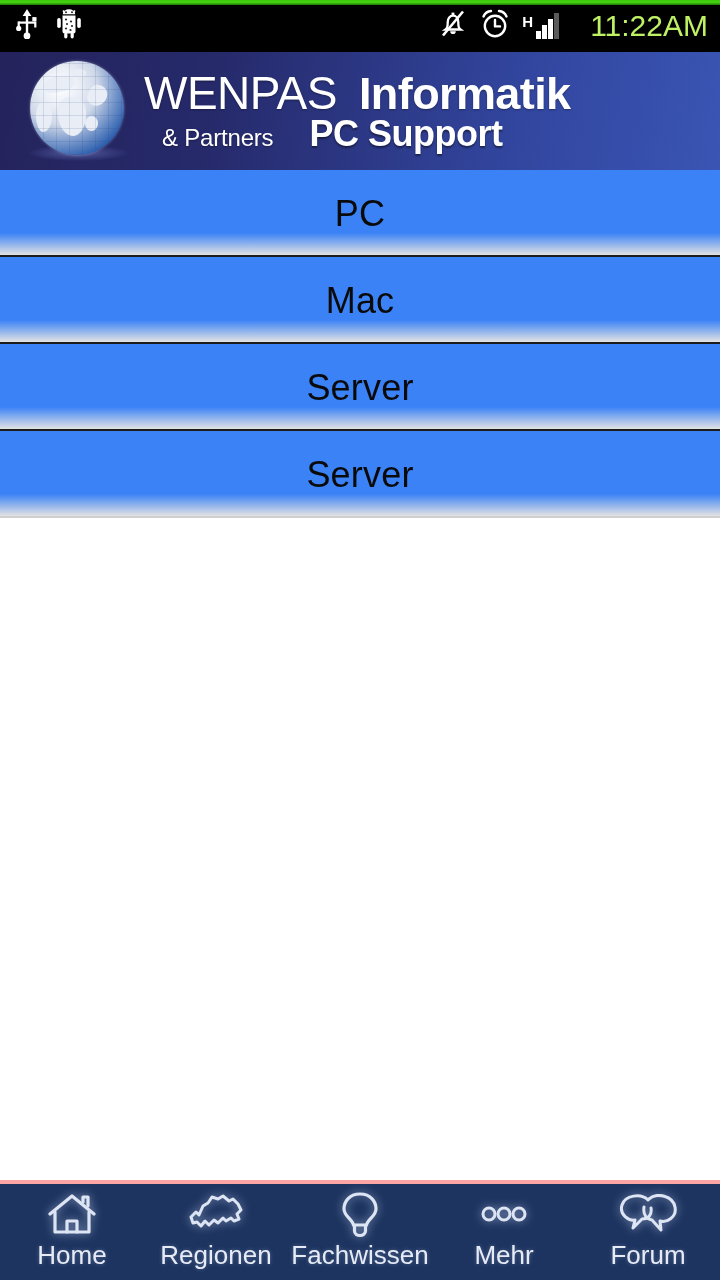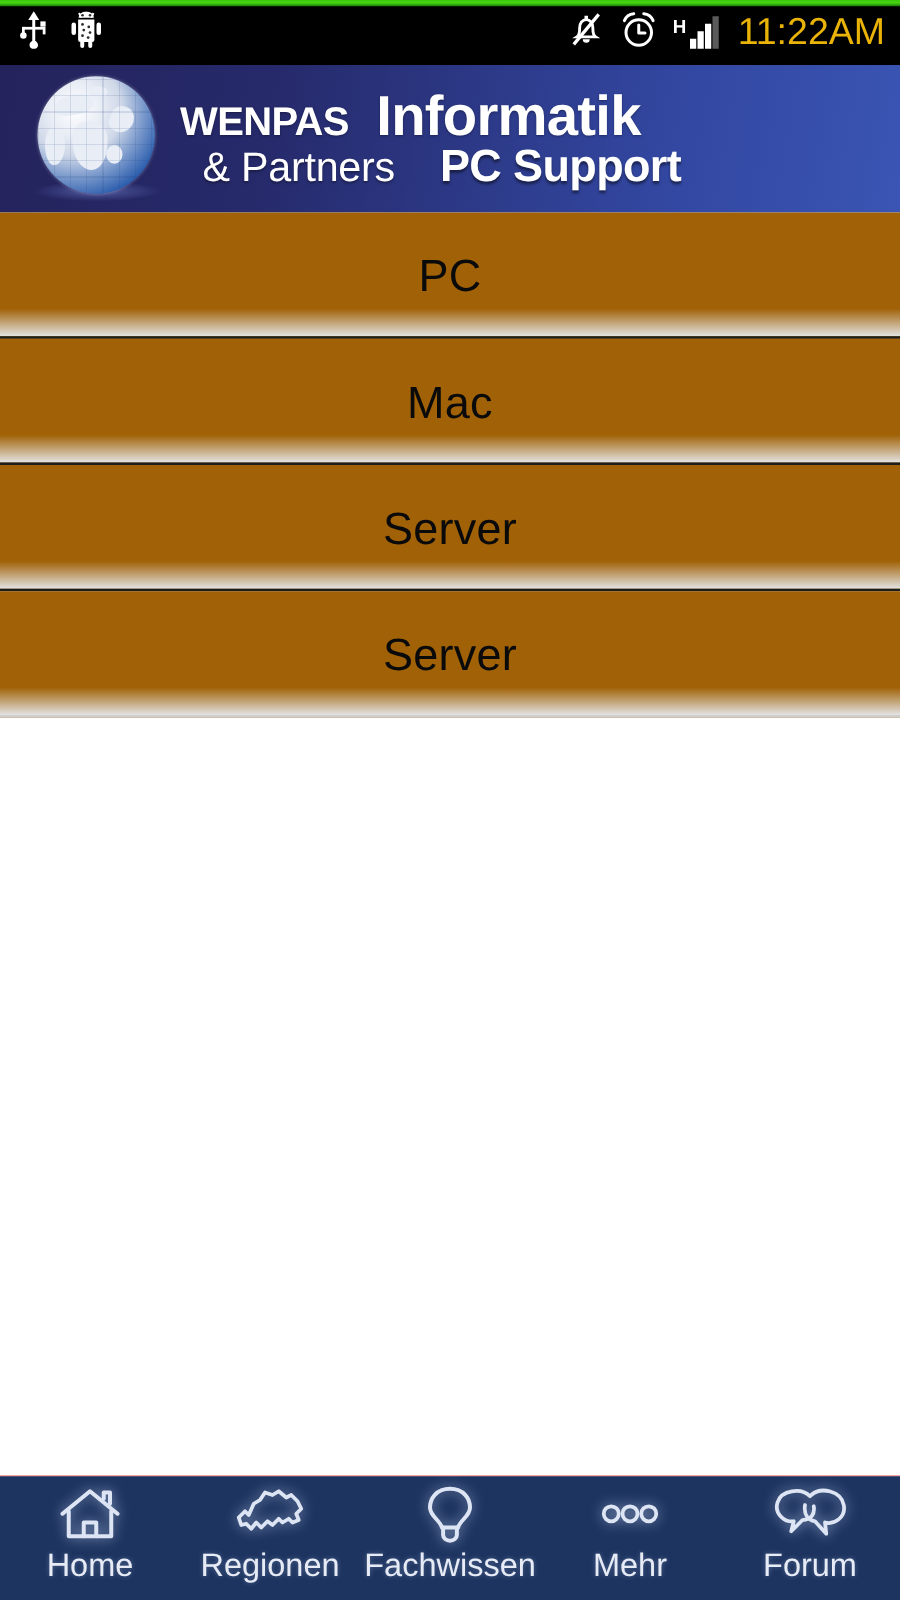--- a/index.html
+++ b/index.html
@@ -22,25 +22,25 @@
   }
   .statusbar::before {
     content:"";
     position:absolute; left:0; top:0; width:100%; height:5px;
     background:linear-gradient(180deg,#3cc60a 0%, #46d613 45%, #1c7a05 100%);
   }
   .sb-left { display:flex; align-items:center; gap:16px; }
   .sb-right { margin-left:auto; display:flex; align-items:center; gap:11px; }
   .sb-icon { display:block; }
   .sb-time {
-    color:#eab308;
+    color:#bef264;
     font-size:30px;
     letter-spacing:0px;
     font-weight:400;
-    margin-left:4px;
+    margin-left:20px;
     font-family:"Liberation Sans", sans-serif;
   }
   .sb-hlabel {
     color:#fff; font-size:15px; font-weight:700;
     line-height:1; align-self:flex-start; margin-top:6px; margin-right:-8px;
   }
   .sig-wrap { display:flex; align-items:flex-end; gap:1px; height:26px; }
   .sig-bar { width:5px; background:#fff; }
   .sig-bar.off { background:#5a5a5a; }
 
@@ -83,48 +83,48 @@
       repeating-linear-gradient(90deg, rgba(30,60,120,.13) 0 1px, transparent 1px 13px),
       repeating-linear-gradient(0deg, rgba(30,60,120,.13) 0 1px, transparent 1px 13px);
   }
   .banner-text {
     display:flex; flex-direction:column;
     margin-left:10px; flex:1 1 auto; padding-right:6px;
   }
   .bt-row { display:flex; align-items:baseline; white-space:nowrap; }
   .bt-row-1 { margin-bottom:-2px; }
   .wenpas {
-    color:#fff; font-size:32px; font-weight:700;
+    color:#fff; font-size:46px; font-weight:400;
     letter-spacing:-0.5px; line-height:1.02;
     text-shadow:0 1px 2px rgba(0,0,0,.35);
   }
   .informatik {
     color:#fff; font-size:45px; font-weight:700;
     letter-spacing:-0.6px; line-height:1.02; margin-left:22px;
     text-shadow:0 1px 2px rgba(0,0,0,.35);
   }
   .partners {
-    color:#fff; font-size:33px; font-weight:500;
+    color:#fff; font-size:24px; font-weight:500;
     letter-spacing:-0.2px; line-height:1.05; margin-left:18px;
     text-shadow:0 1px 2px rgba(0,0,0,.35);
     text-align:right;
   }
   .pcsupport {
     color:#fff; font-size:36px; font-weight:800;
     letter-spacing:-0.5px; line-height:1.05; margin-left:36px;
     text-shadow:0 2px 2px rgba(0,0,0,.45);
   }
 
   
   .list { background:#fff; }
   .list-item {
     position:relative;
-    height:101px;
+    height:87px;
     display:flex; align-items:center; justify-content:center;
-    background:#a16207;
+    background:#3b82f6;
     cursor:pointer;
   }
   .list-item .label {
     font-size:36px; color:#0a0a0a; font-weight:400;
     letter-spacing:.2px;
   }
   .sep {
     height:0px; position:relative;
   }
   .sep::before {
@@ -137,21 +137,21 @@
     background:#1c1c1c;
   }
   .sep.light::after { background:#cfcfcf; }
 
   
   .bottomnav {
     position:absolute; left:0; bottom:0;
     width:720px; height:100px;
     background:#1d3460;
     display:flex; align-items:flex-start;
-    border-top:1px solid #fca5a5;
+    border-top:4px solid #fca5a5;
   }
   .nav-item {
     flex:1 1 0; height:100%;
     display:flex; flex-direction:column;
     align-items:center; justify-content:flex-start;
     padding-top:6px; cursor:pointer;
     min-width:0;
   }
   .nav-ico {
     height:48px; width:64px;

